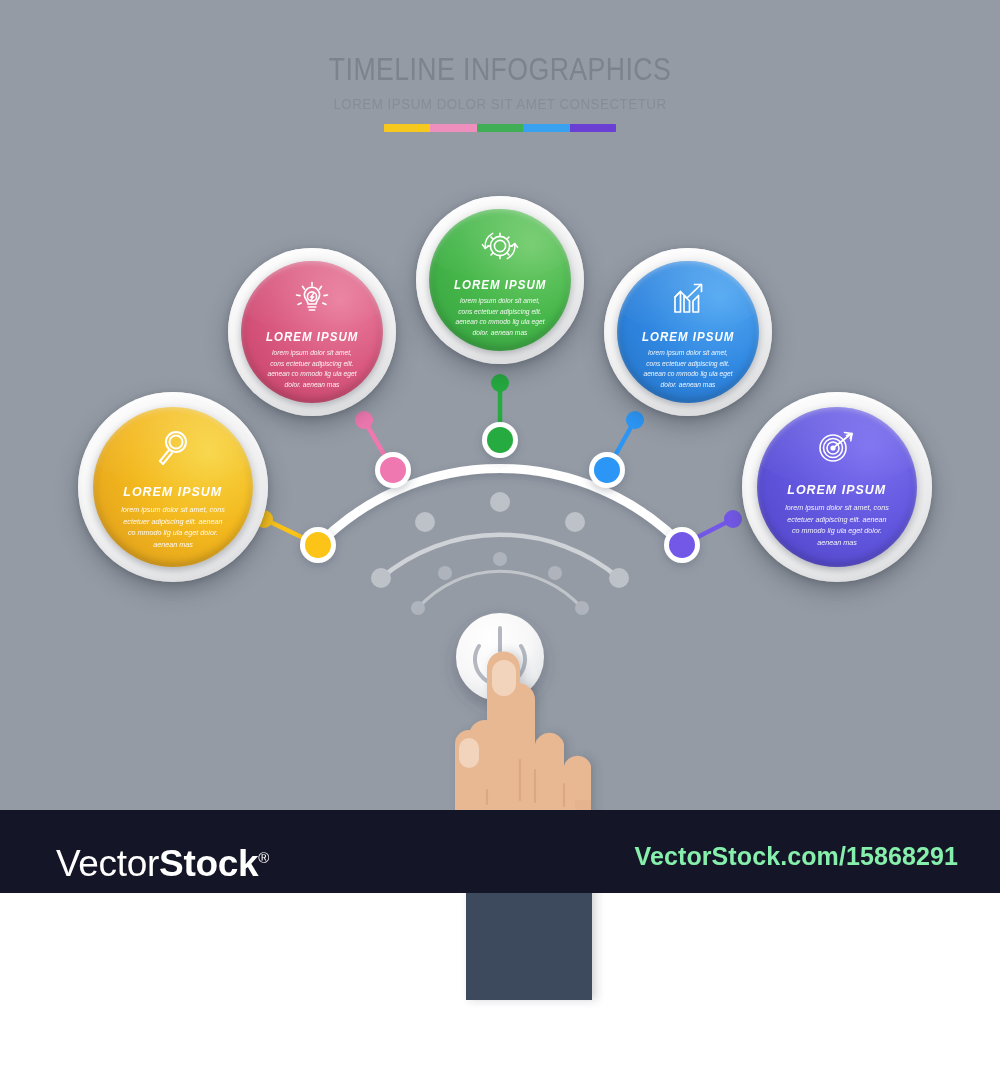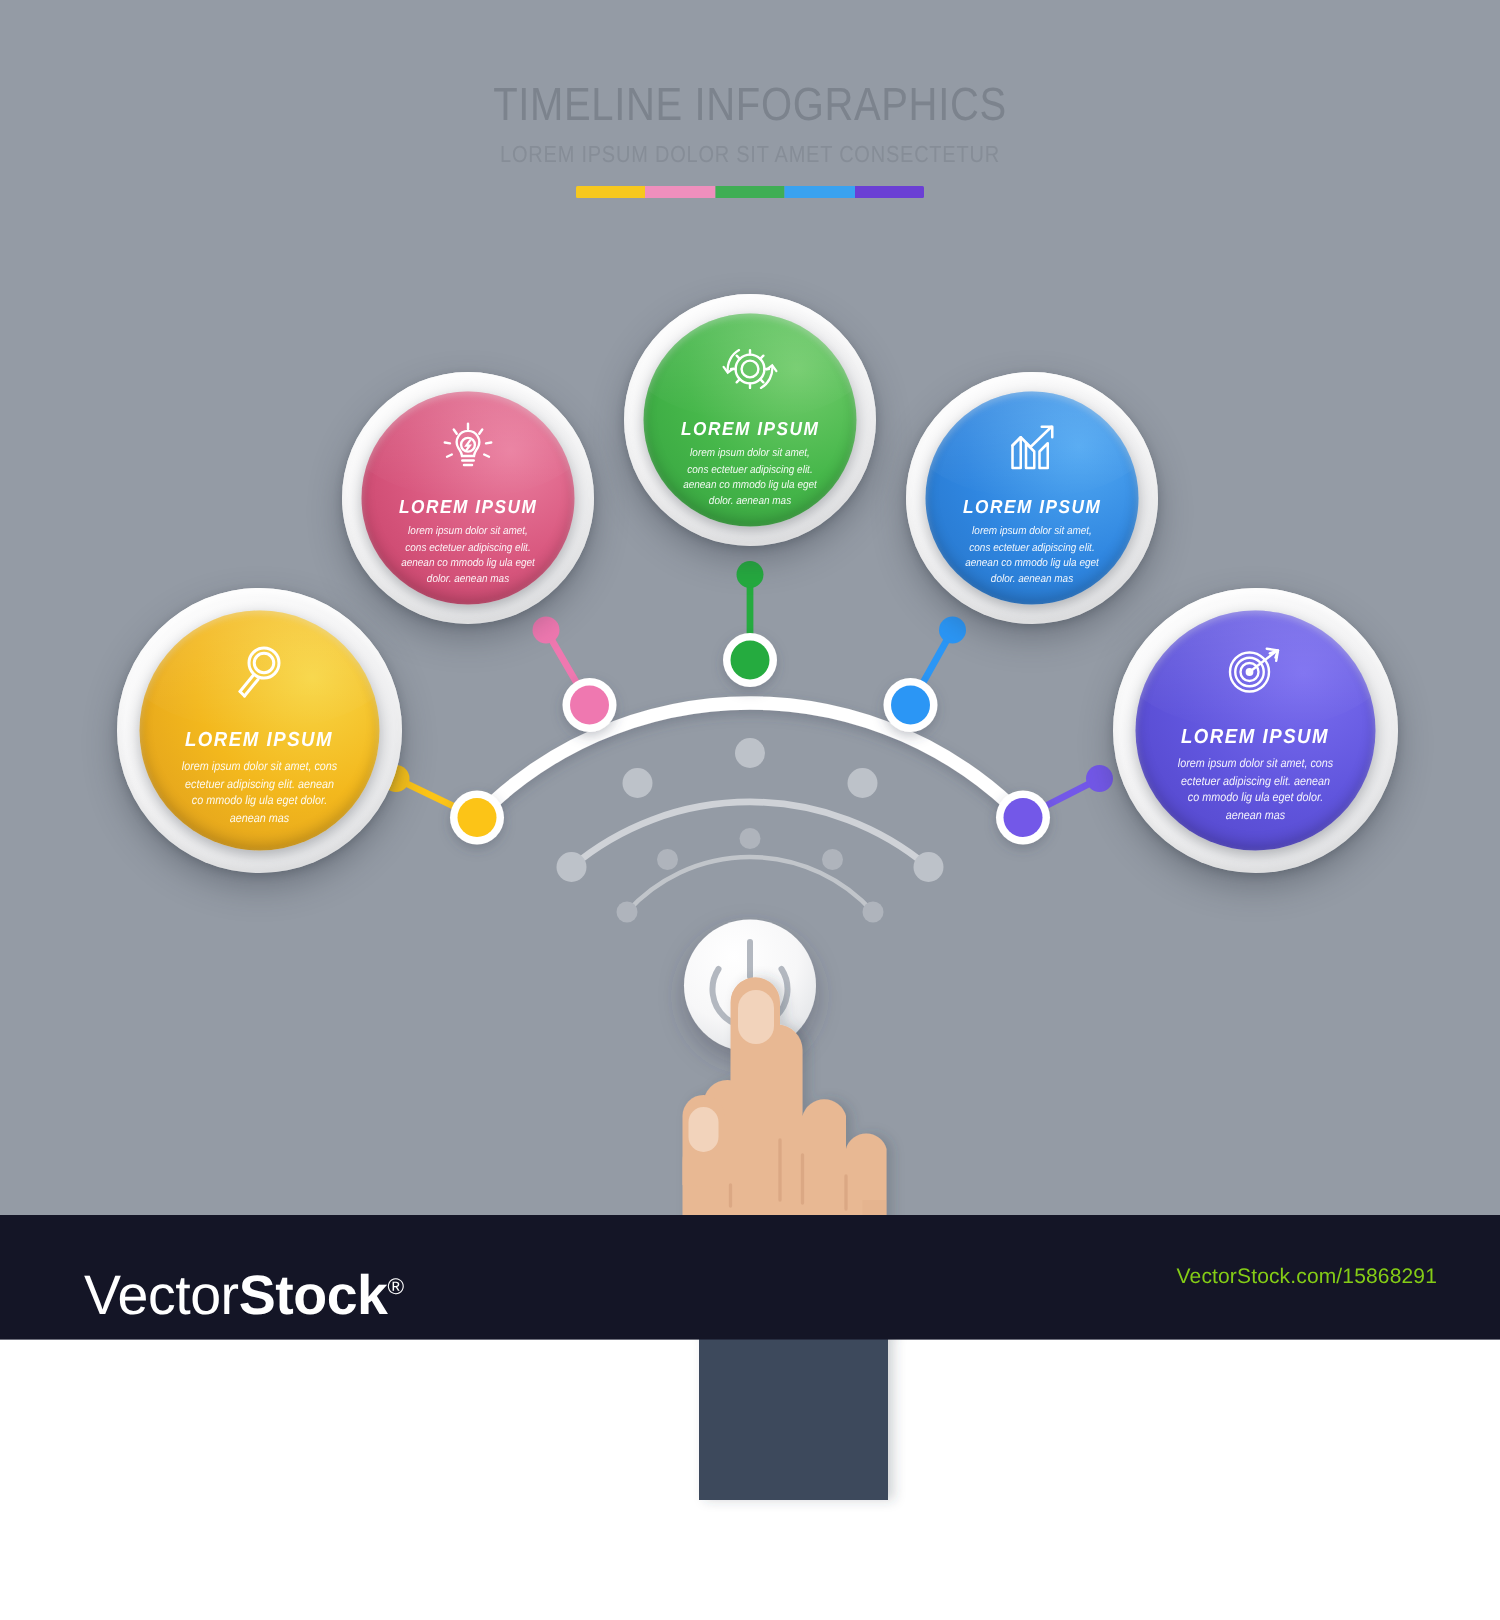--- a/index.html
+++ b/index.html
@@ -103,21 +103,21 @@
   }
   #vs-logo {
     position:absolute; left:56px; top:22px;
     color:#ffffff; font-size:37px; letter-spacing:-0.3px;margin-top:11px;
   }
   #vs-logo .thin { font-weight:300; }
   #vs-logo .bold { font-weight:700; }
   #vs-logo .reg  { font-size:15px; vertical-align:super; font-weight:300; }
   #vs-url {
     position:absolute; right:42px; top:32px;
-    color:#84cc16; font-size:14px; font-weight:400; letter-spacing:0.1px;
+    color:#86efac; font-size:25px; font-weight:700; letter-spacing:0.1px;
   }
 
   svg.overlay { position:absolute; left:0; top:0; width:1000px; height:1080px; pointer-events:none; }
 </style>
 </head>
 <body>
 
 <div id="stage" style="background: rgb(148, 155, 165);">
 
   <div id="header">

